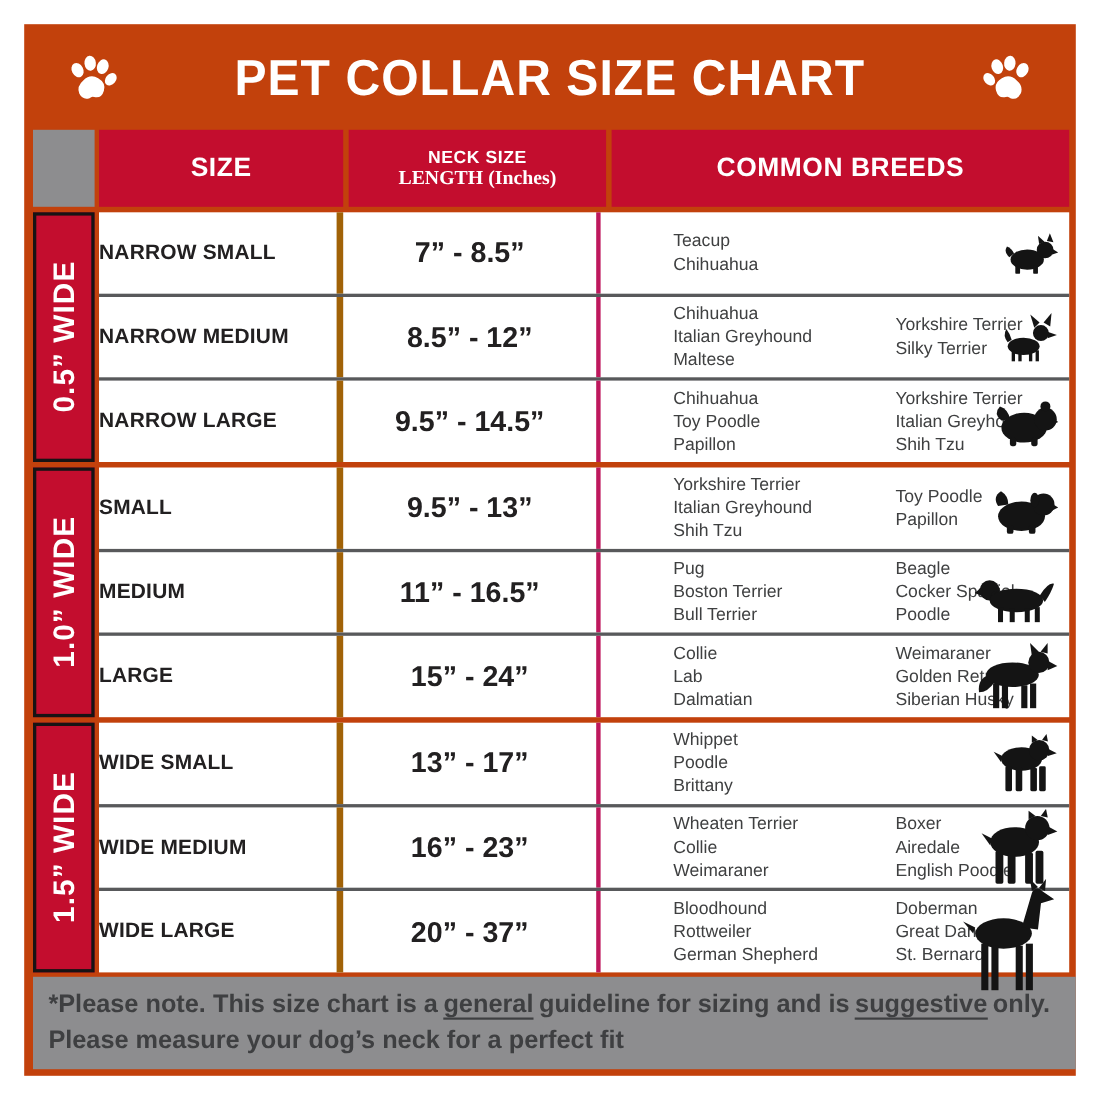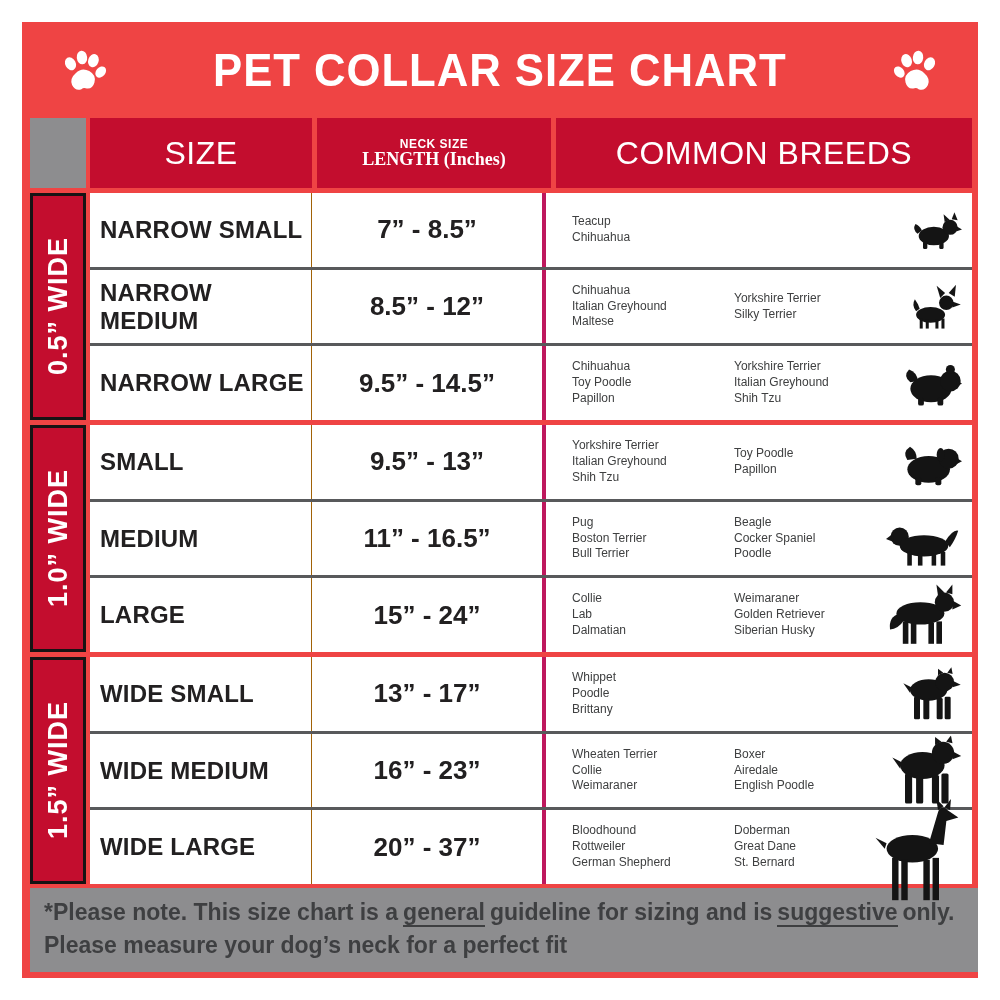--- a/index.html
+++ b/index.html
@@ -1,41 +1,41 @@
 <!DOCTYPE html>
 <html><head>
 <meta charset="utf-8">
 <style>
   html,body{margin:0;padding:0;background:#ffffff;}
   body{width:1000px;height:1000px;position:relative;font-family:"Liberation Sans",sans-serif;-webkit-font-smoothing:antialiased;}
-  .board{position:absolute;left:22px;top:22px;width:956px;height:956px;background:#ef4444;display:flex;flex-direction:column;box-sizing:border-box;padding-bottom:6px;}
+  .board{position:absolute;left:22px;top:22px;width:956px;height:956px;background:#c2410c;display:flex;flex-direction:column;box-sizing:border-box;padding-bottom:6px;}
   
   .titlebar{height:96px;flex:0 0 auto;display:flex;align-items:center;justify-content:space-between;padding:0 34px;}
   .title{color:#ffffff;font-size:46px;font-weight:bold;letter-spacing:1px;transform:scaleX(.95);white-space:nowrap;}
   .paw{width:54px;height:50px;}
   .paw svg{width:100%;height:100%;display:block;}
   .paw.flip svg{transform:scaleX(-1);}
   
   .grid{flex:1 1 auto;display:grid;grid-template-columns:56px 1fr;grid-template-rows:70px 1fr 1fr 1fr;gap:5px 4px;padding:0 6px 0 8px;min-height:0;}
   .rail-top{background:#8d8d8f;}
   .rail{background:#c30d2e;border:3px solid #171314;display:flex;align-items:center;justify-content:center;}
   .rail-label{writing-mode:vertical-rl;transform:rotate(180deg);color:#ffffff;font-weight:bold;font-size:27px;letter-spacing:1px;white-space:nowrap;}
   .headrow{display:grid;grid-template-columns:222px 234px 1fr;gap:5px;}
   .hcell{background:#c30d2e;color:#ffffff;display:flex;flex-direction:column;align-items:center;justify-content:center;text-align:center;}
-  .hcell .big{font-size:32px;font-weight:normal;letter-spacing:.5px;}
-  .hcell .tiny{font-size:12px;font-weight:bold;letter-spacing:.5px;line-height:1;}
+  .hcell .big{font-size:24px;font-weight:bold;letter-spacing:.5px;}
+  .hcell .tiny{font-size:16px;font-weight:bold;letter-spacing:.5px;line-height:1;}
   .hcell .mid{font-size:18px;font-weight:bold;line-height:1.05;font-family:Liberation Serif, serif;}
   .group{background:#ffffff;display:flex;flex-direction:column;min-height:0;}
   .row{flex:1 1 0;display:flex;min-height:0;position:relative;}
   .row + .row{border-top:3px solid #58595b;}
   .cell{box-sizing:border-box;display:flex;align-items:center;}
-  .size-cell{width:222px;flex:0 0 auto;border-right:1px solid #a16207;padding-left:10px;font-size:24px;font-weight:bold;color:#222021;letter-spacing:.2px;}
+  .size-cell{width:222px;flex:0 0 auto;border-right:6px solid #a16207;font-size:19px;font-weight:bold;color:#222021;letter-spacing:.2px;}
   .len-cell{width:234px;flex:0 0 auto;border-right:4px solid #be185d;justify-content:center;font-size:26px;font-weight:bold;color:#222021;}
   .breeds-cell{flex:1 1 auto;position:relative;padding-left:26px;gap:10px;}
-  .bcol{white-space:pre-line;font-size:12px;line-height:1.32;color:#3f4041;width:152px;flex:0 0 auto;}
+  .bcol{white-space:pre-line;font-size:16px;line-height:1.32;color:#3f4041;width:152px;flex:0 0 auto;margin-left:40px;}
   .bcol.c2{width:auto;}
   .dog{position:absolute;right:10px;top:50%;transform:translateY(-50%);}
   .dog svg{display:block;width:100%;height:auto;fill:#141414;}
   .dog.d1{width:52px;} .dog.d2{width:58px;} .dog.d3{width:62px;} .dog.d4{width:64px;}
   .dog.d5{width:76px;} .dog.d6{width:80px;} .dog.d7{width:64px;} .dog.d8{width:76px;}
   .dog.d9{width:92px;top:auto;bottom:-18px;transform:none;z-index:5;}
   
   .footer{flex:0 0 auto;height:84px;margin:4px 0 0 8px;background:#8d8d8f;color:#3e3f41;padding:8px 14px;box-sizing:border-box;font-weight:bold;font-size:23px;line-height:1.42;}
   .footer .u{border-bottom:2px solid #3e3f41;margin:0 5px;}
   .footer .seg{white-space:pre;}

